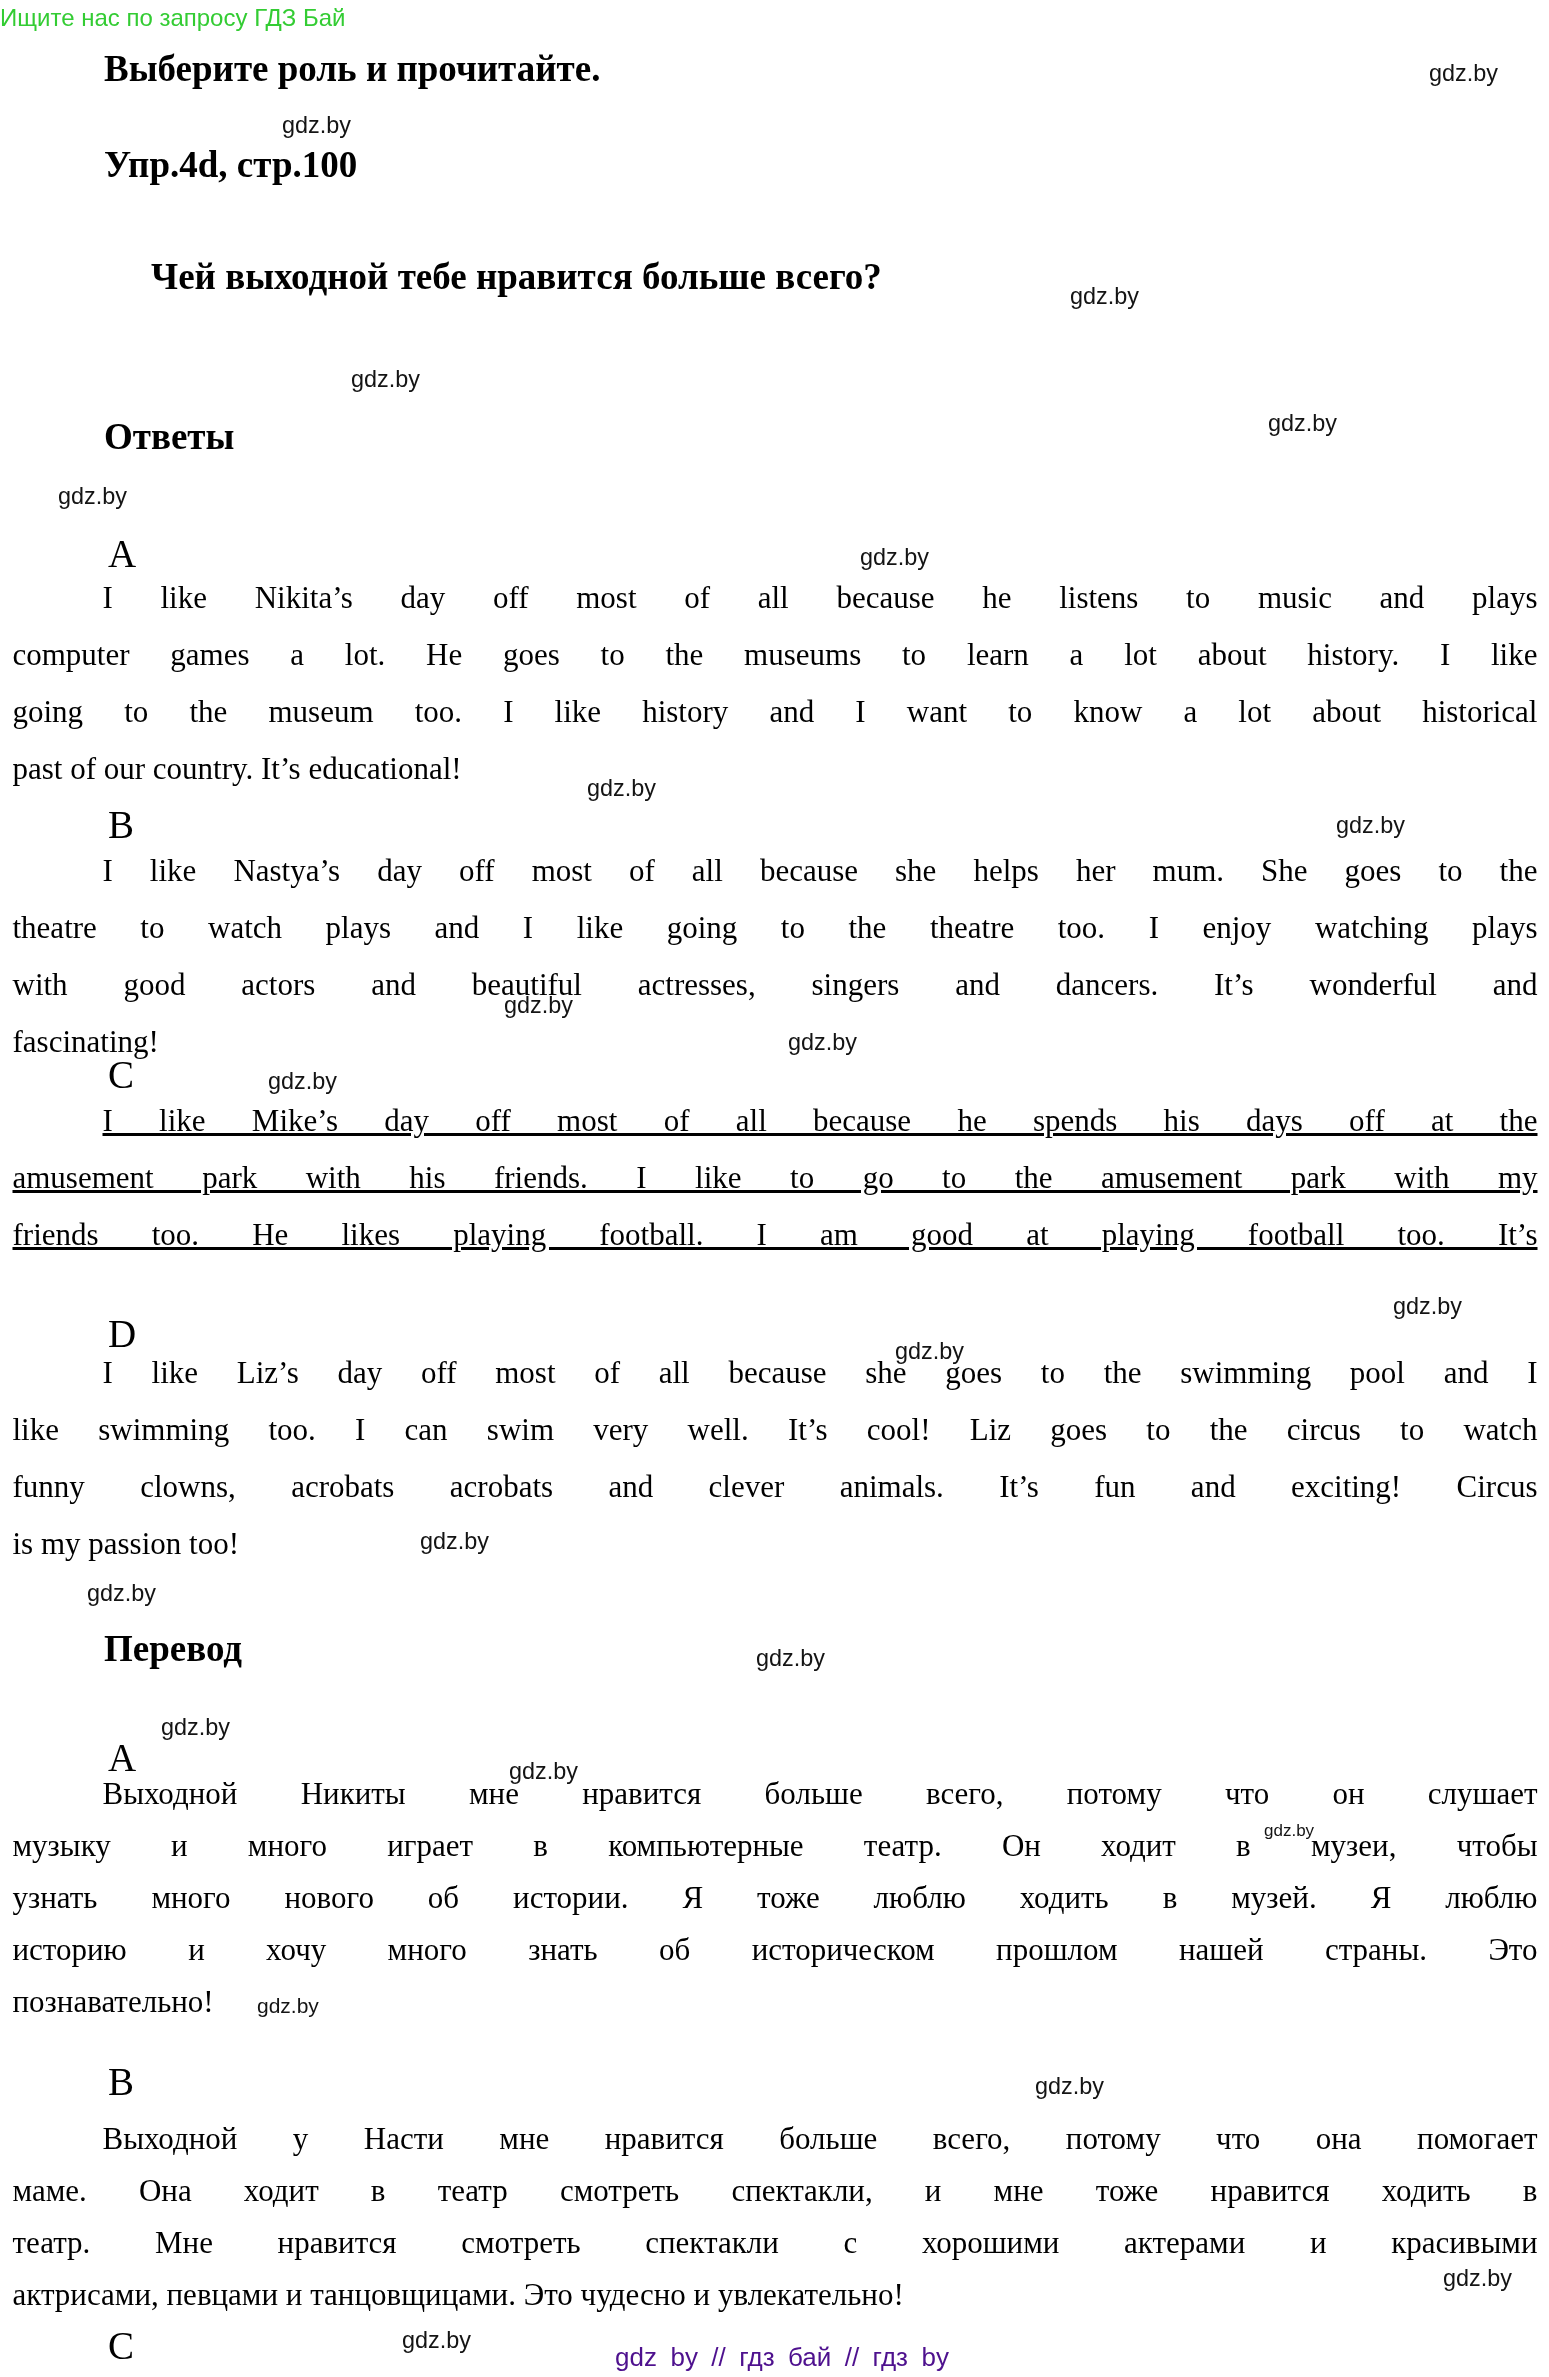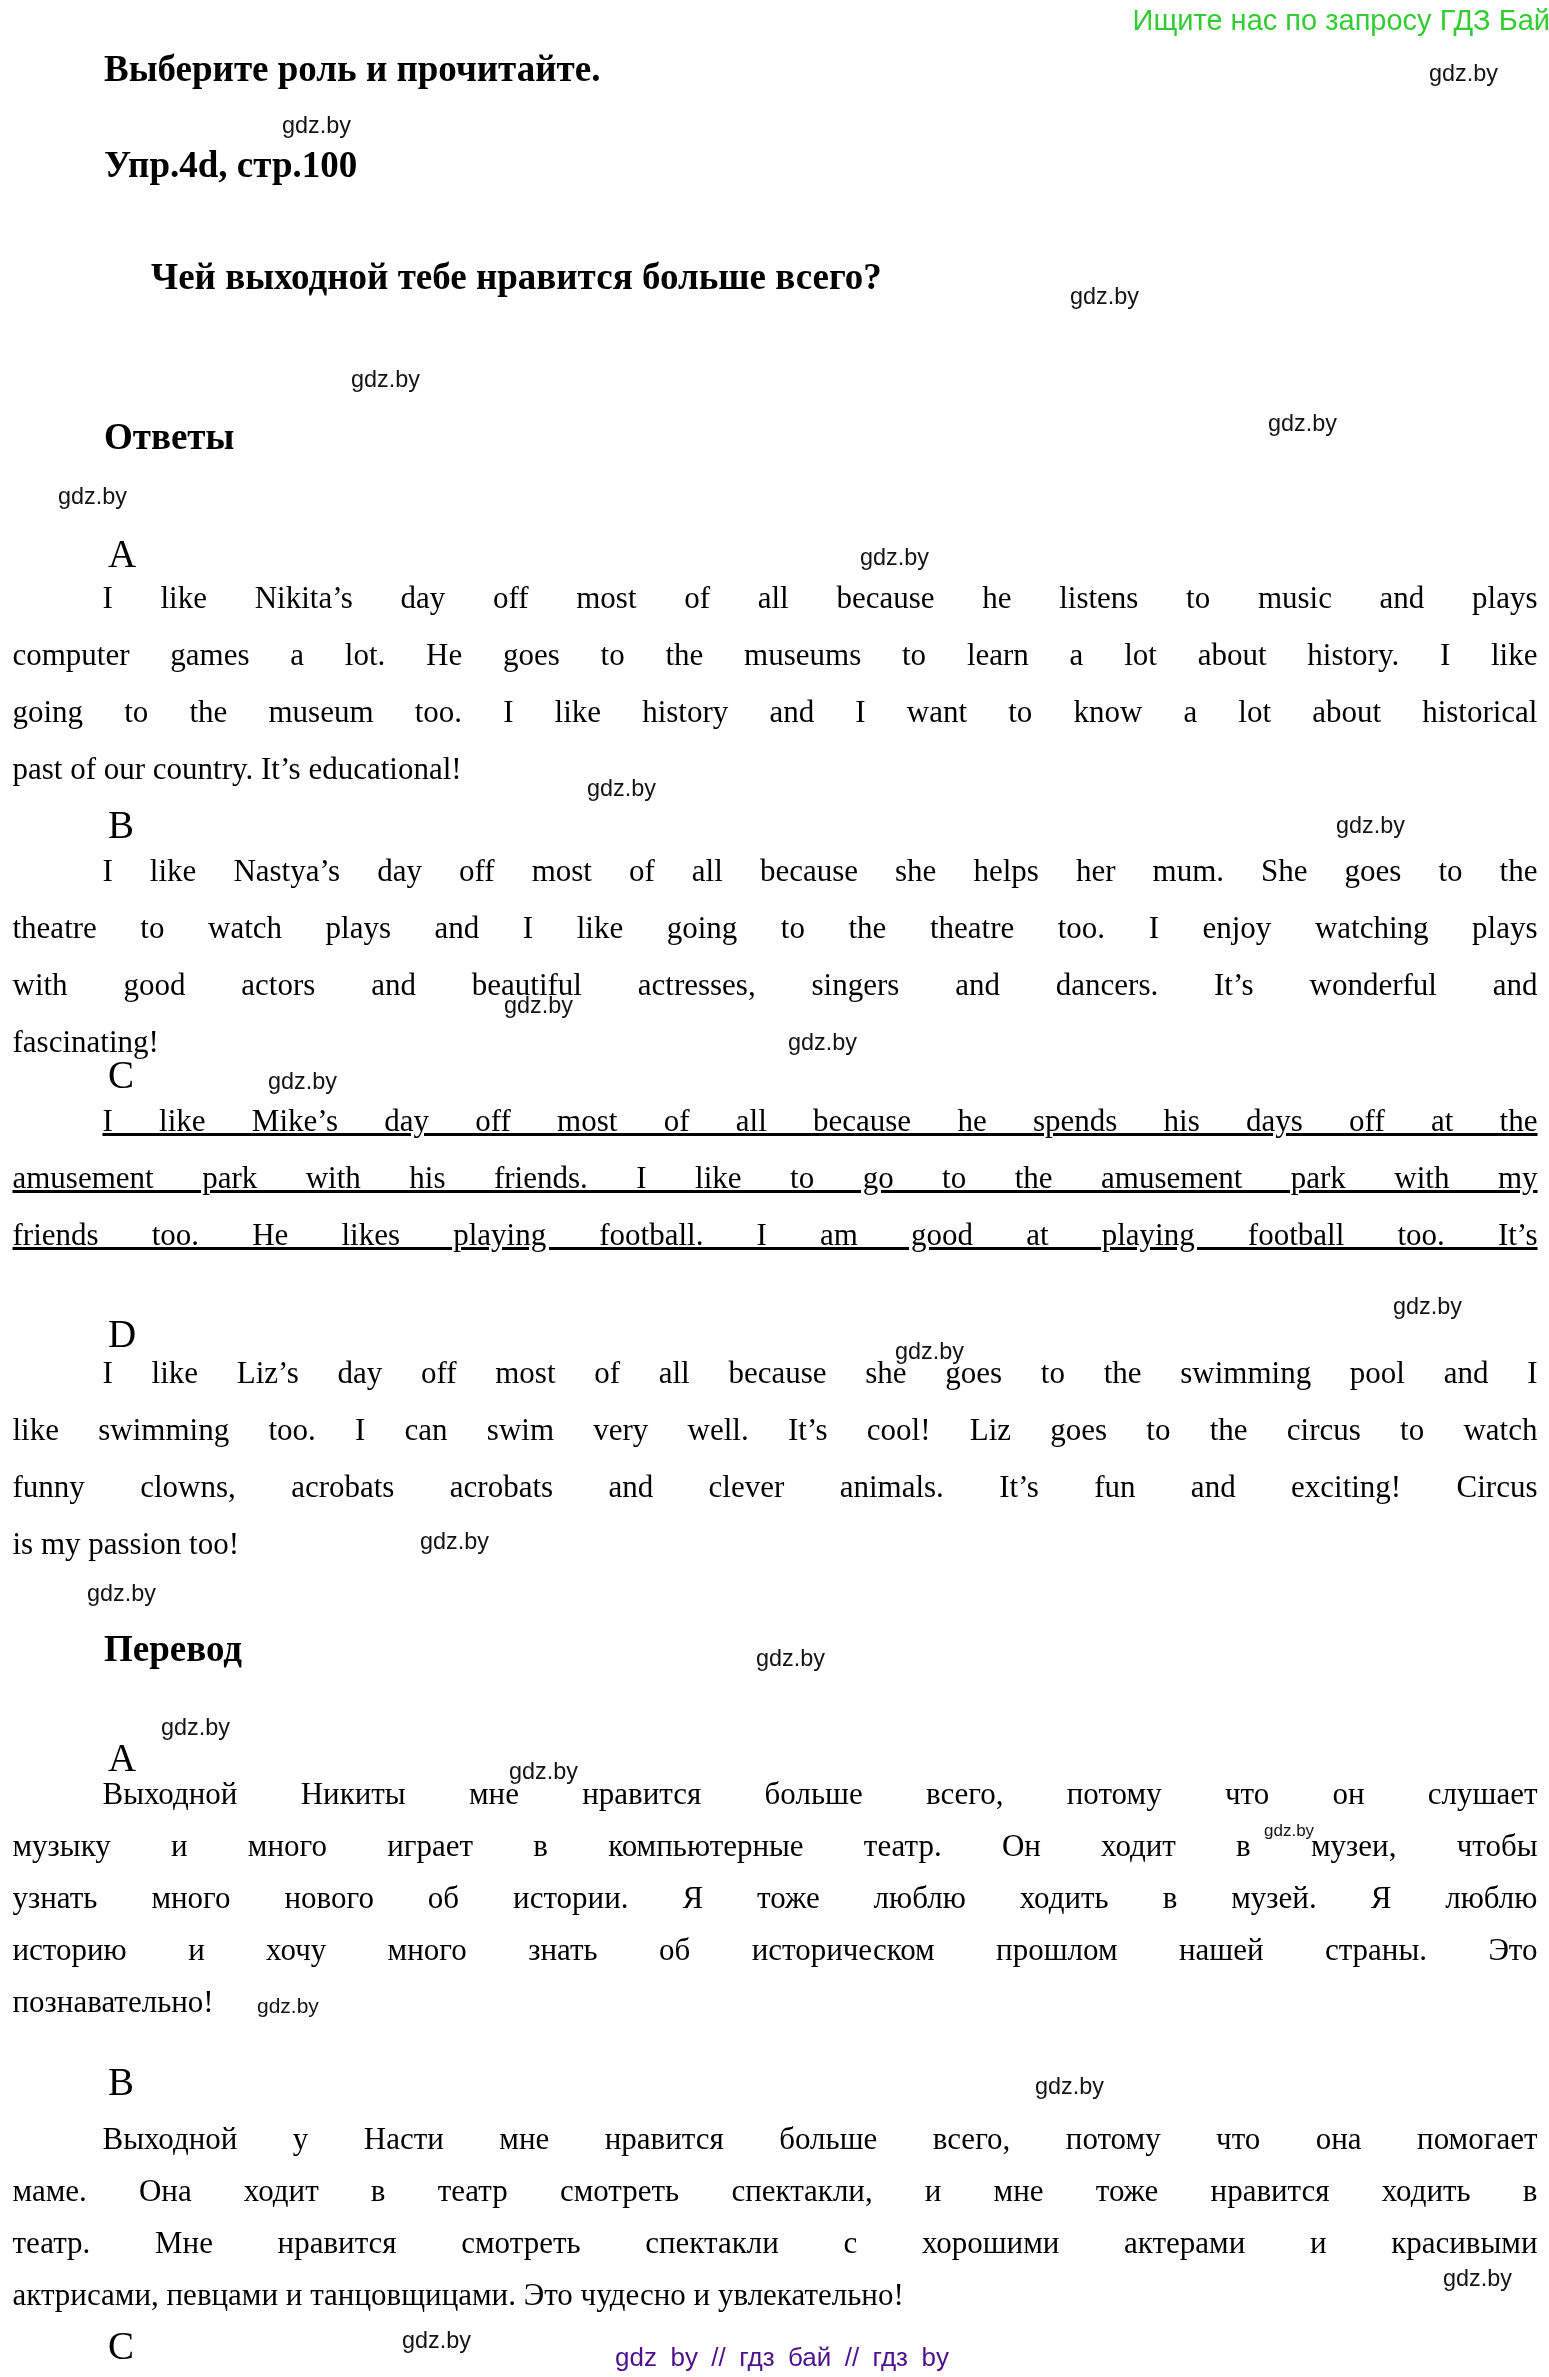--- a/index.html
+++ b/index.html
@@ -3,22 +3,22 @@
 <meta charset="utf-8">
 <style>
   html,body { margin:0; padding:0; background:#ffffff; }
   .page {
     position:relative; width:1550px; height:2377px;
     background:#ffffff; overflow:hidden;
     font-family:"Liberation Serif", serif; color:#000;
   }
   .banner {
     position:absolute; left:0; top:4.7px; width:100%;
-    text-align:right; font-family:"Liberation Sans", sans-serif;
-    font-size:29px; line-height:1.1; color:var(--green,#33cc33);
+    text-align:left; font-family:"Liberation Sans", sans-serif;
+    font-size:24px; line-height:1.1; color:var(--green,#33cc33);
     white-space:nowrap;
   }
   .h {
     position:absolute; font-weight:bold; font-size:37px;
     line-height:1.1; white-space:nowrap;
   }
   .letter {
     position:absolute; font-size:39px; line-height:1; font-weight:normal;
   }
   .wm {

